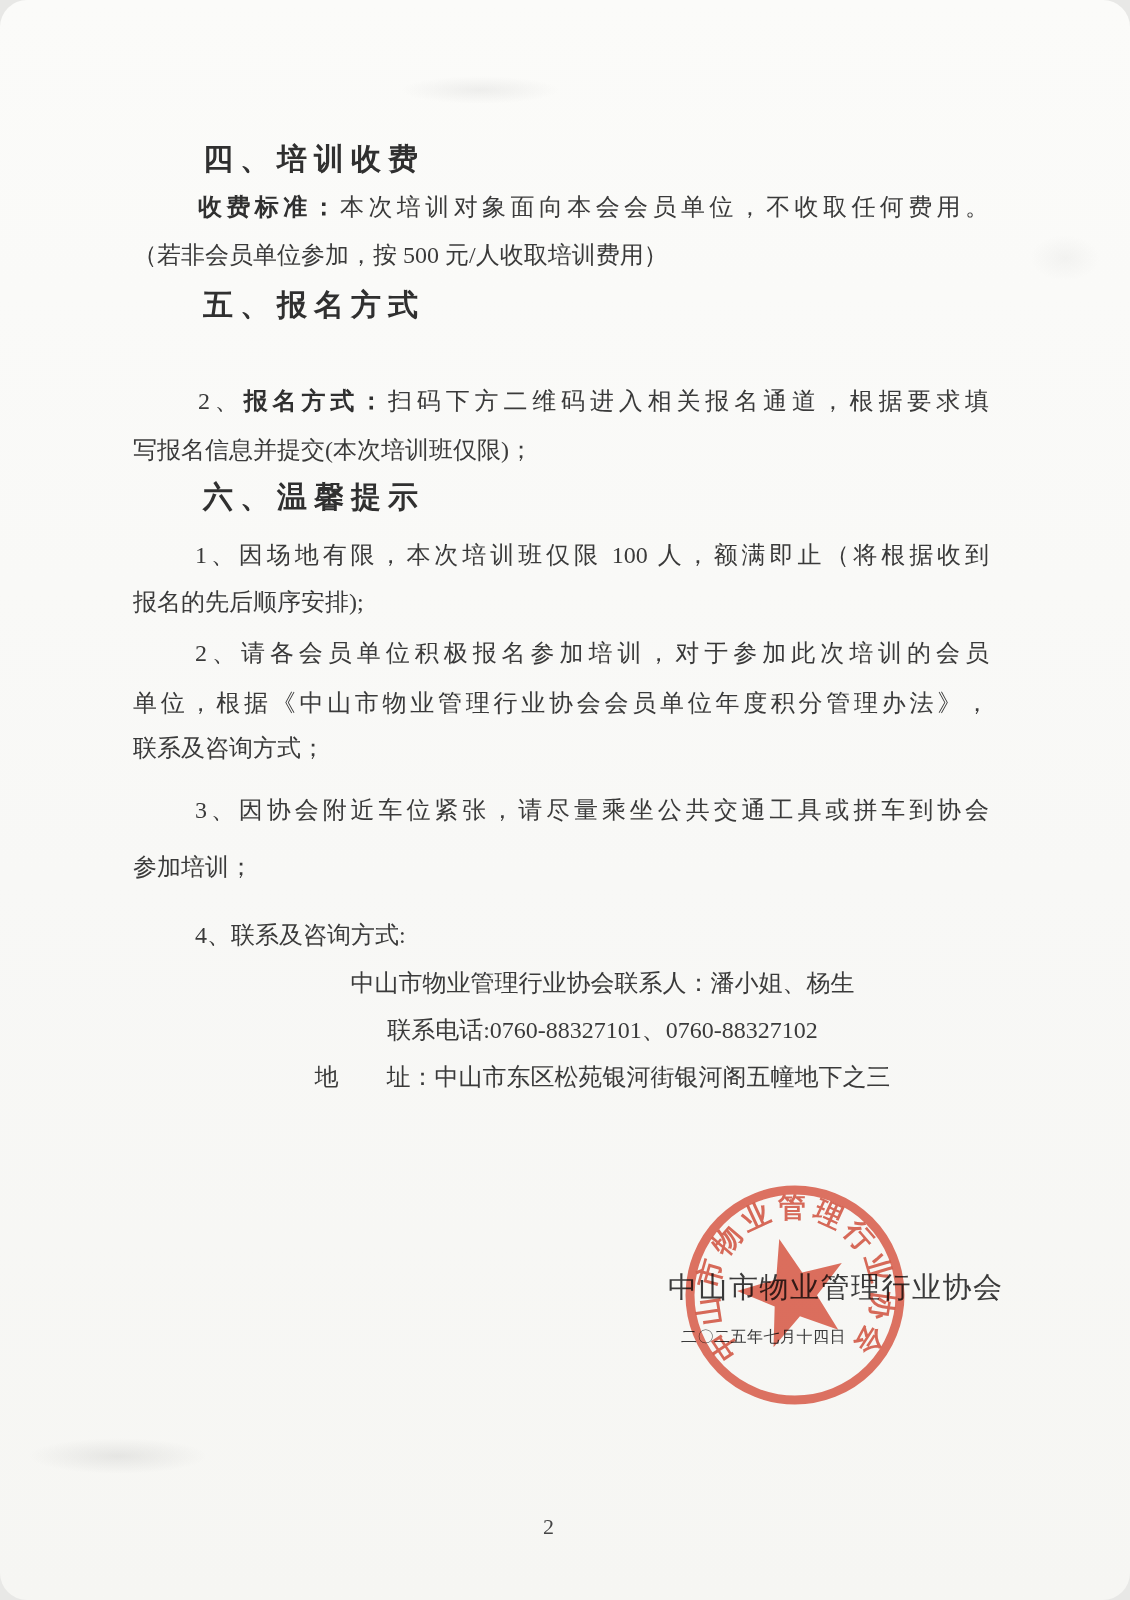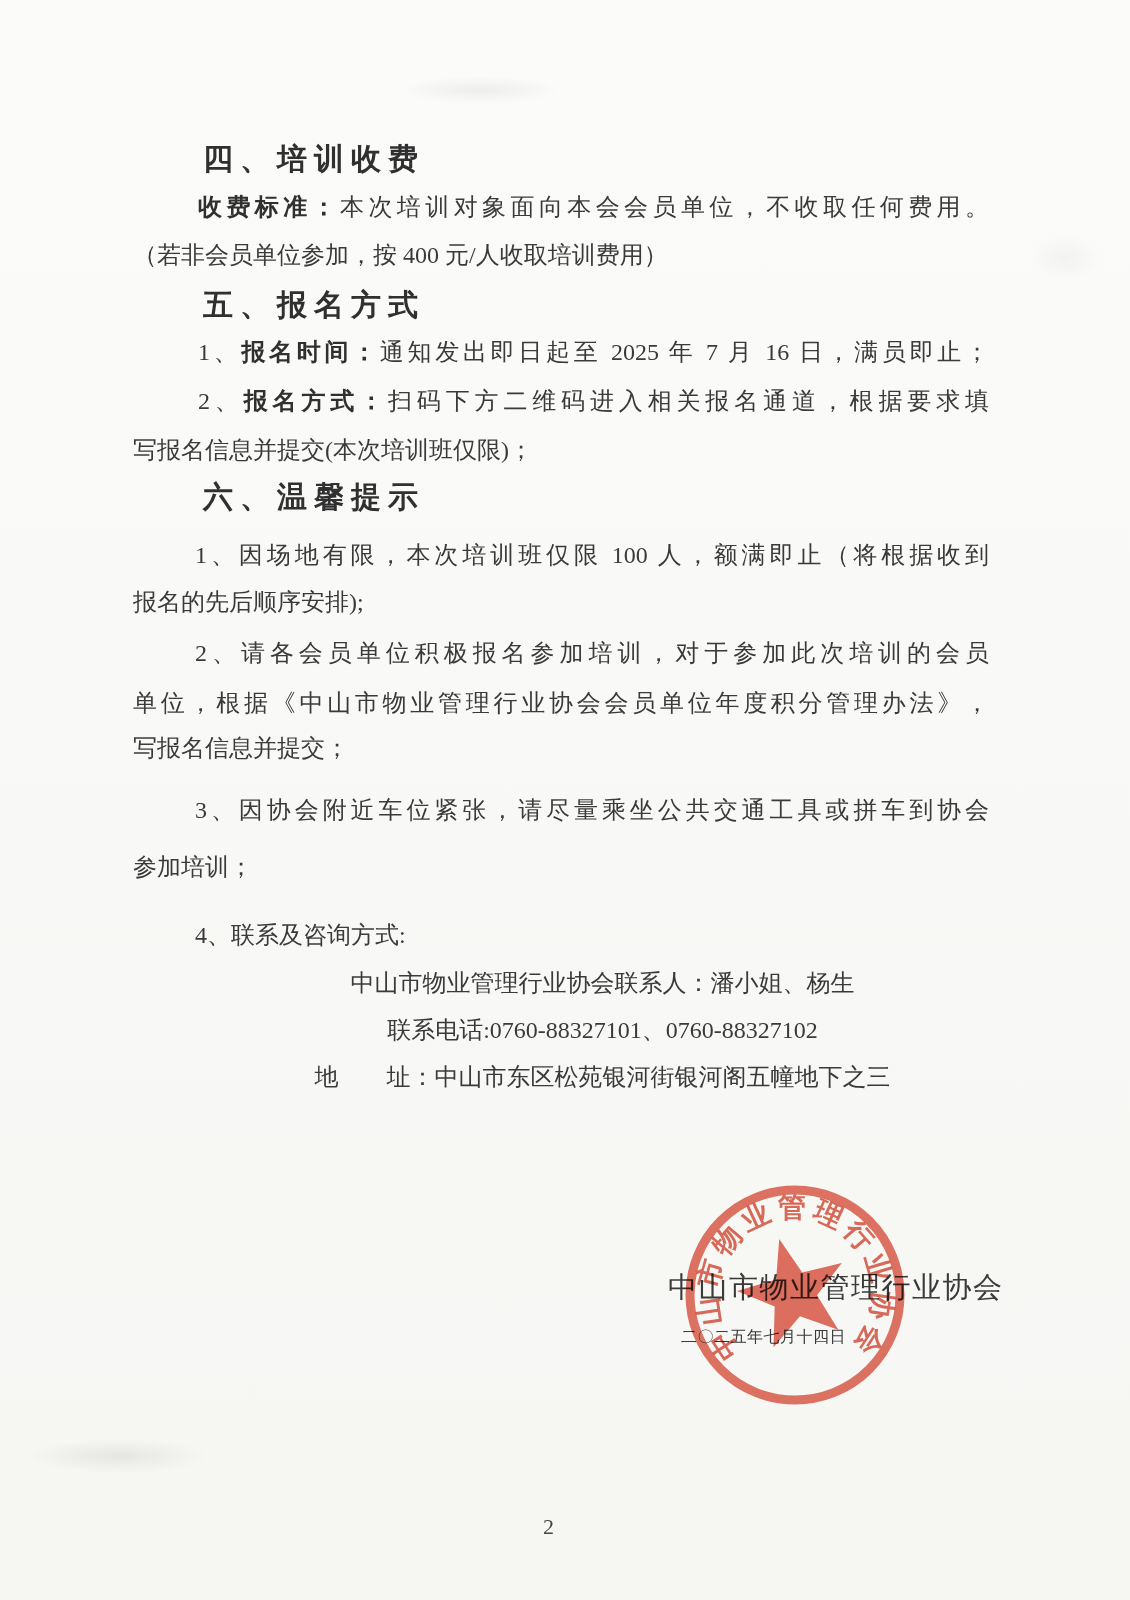--- a/index.html
+++ b/index.html
@@ -4,20 +4,21 @@
 <style>
   html,body{margin:0;padding:0;background:#e8e8e6;}
   .page{
     position:relative;
     width:1130px;height:1600px;
     margin:0 auto;
     background:linear-gradient(180deg,#fbfbf9 0%,#f8f8f6 55%,#f6f6f3 100%);
     overflow:hidden;
     font-family:"Liberation Serif","DejaVu Serif",serif;
     color:#3a3a3a;
+    border-radius:27px;
   }
   .line{
     position:absolute;
     left:133px;
     width:856px;
     box-sizing:border-box;
     font-size:24px;
     line-height:44px;
     letter-spacing:0px;
     color:#3a3a3a;
@@ -75,38 +76,37 @@
 <div class="page">
 
   <div class="smudge s1"></div>
   <div class="smudge s2"></div>
   <div class="smudge s3"></div>
 
   <div class="line heading" style="top:137px">四、培训收费</div>
 
   <div class="line fill ind-p" style="top:185px"><span class="bold">收费标准：</span><span>本次培训对象面向本会会员单位，不收取任何费用。</span></div>
 
-  <div class="line" style="top:233px">（若非会员单位参加，按 400 元/人收取培训费用）</div>
+  <div class="line" style="top:233px">（若非会员单位参加，按 500 元/人收取培训费用）</div>
 
   <div class="line heading" style="top:283px">五、报名方式</div>
 
-  <div class="line fill ind-p" style="top:330px"><span>1、</span><span class="bold">报名时间：</span><span>通知发出即日起至 2025 年 7 月 16 日，满员即止；</span></div>
 
   <div class="line fill ind-p" style="top:379px"><span>2、</span><span class="bold">报名方式：</span><span>扫码下方二维码进入相关报名通道，根据要求填</span></div>
 
   <div class="line" style="top:428px">写报名信息并提交(本次培训班仅限)；</div>
 
   <div class="line heading" style="top:475px">六、温馨提示</div>
 
   <div class="line fill ind-i" style="top:533px">1、因场地有限，本次培训班仅限 100 人，额满即止（将根据收到</div>
   <div class="line" style="top:580px">报名的先后顺序安排);</div>
 
   <div class="line fill ind-i" style="top:631px">2、请各会员单位积极报名参加培训，对于参加此次培训的会员</div>
   <div class="line fill" style="top:681px">单位，根据《中山市物业管理行业协会会员单位年度积分管理办法》，</div>
-  <div class="line" style="top:726px">写报名信息并提交；</div>
+  <div class="line" style="top:726px">联系及咨询方式；</div>
 
   <div class="line fill ind-i" style="top:788px">3、因协会附近车位紧张，请尽量乘坐公共交通工具或拼车到协会</div>
   <div class="line" style="top:845px">参加培训；</div>
 
   <div class="line ind-i" style="top:913px">4、联系及咨询方式:</div>
   <div class="line ind-c" style="top:961px">中山市物业管理行业协会联系人：潘小姐、杨生</div>
   <div class="line ind-c" style="top:1008px">联系电话:0760-88327101、0760-88327102</div>
   <div class="line ind-c" style="top:1055px">地　　址：中山市东区松苑银河街银河阁五幢地下之三</div>
 
   <div class="sig" style="left:668px;top:1265px">中山市物业管理行业协会</div>

